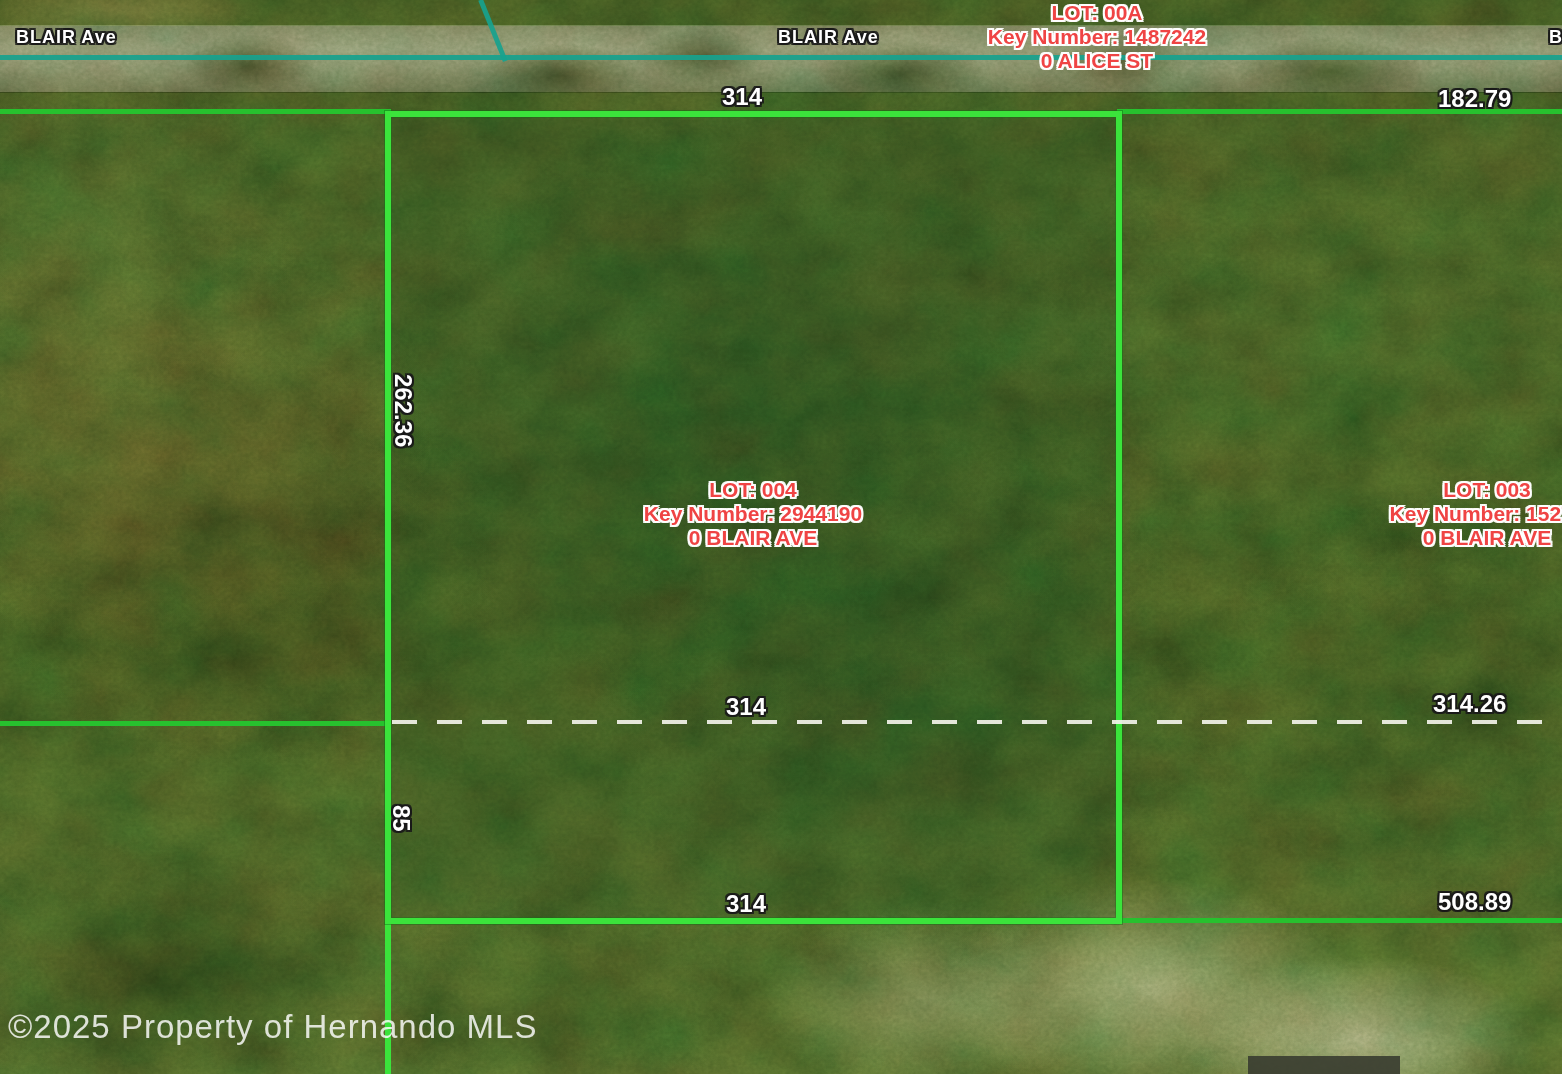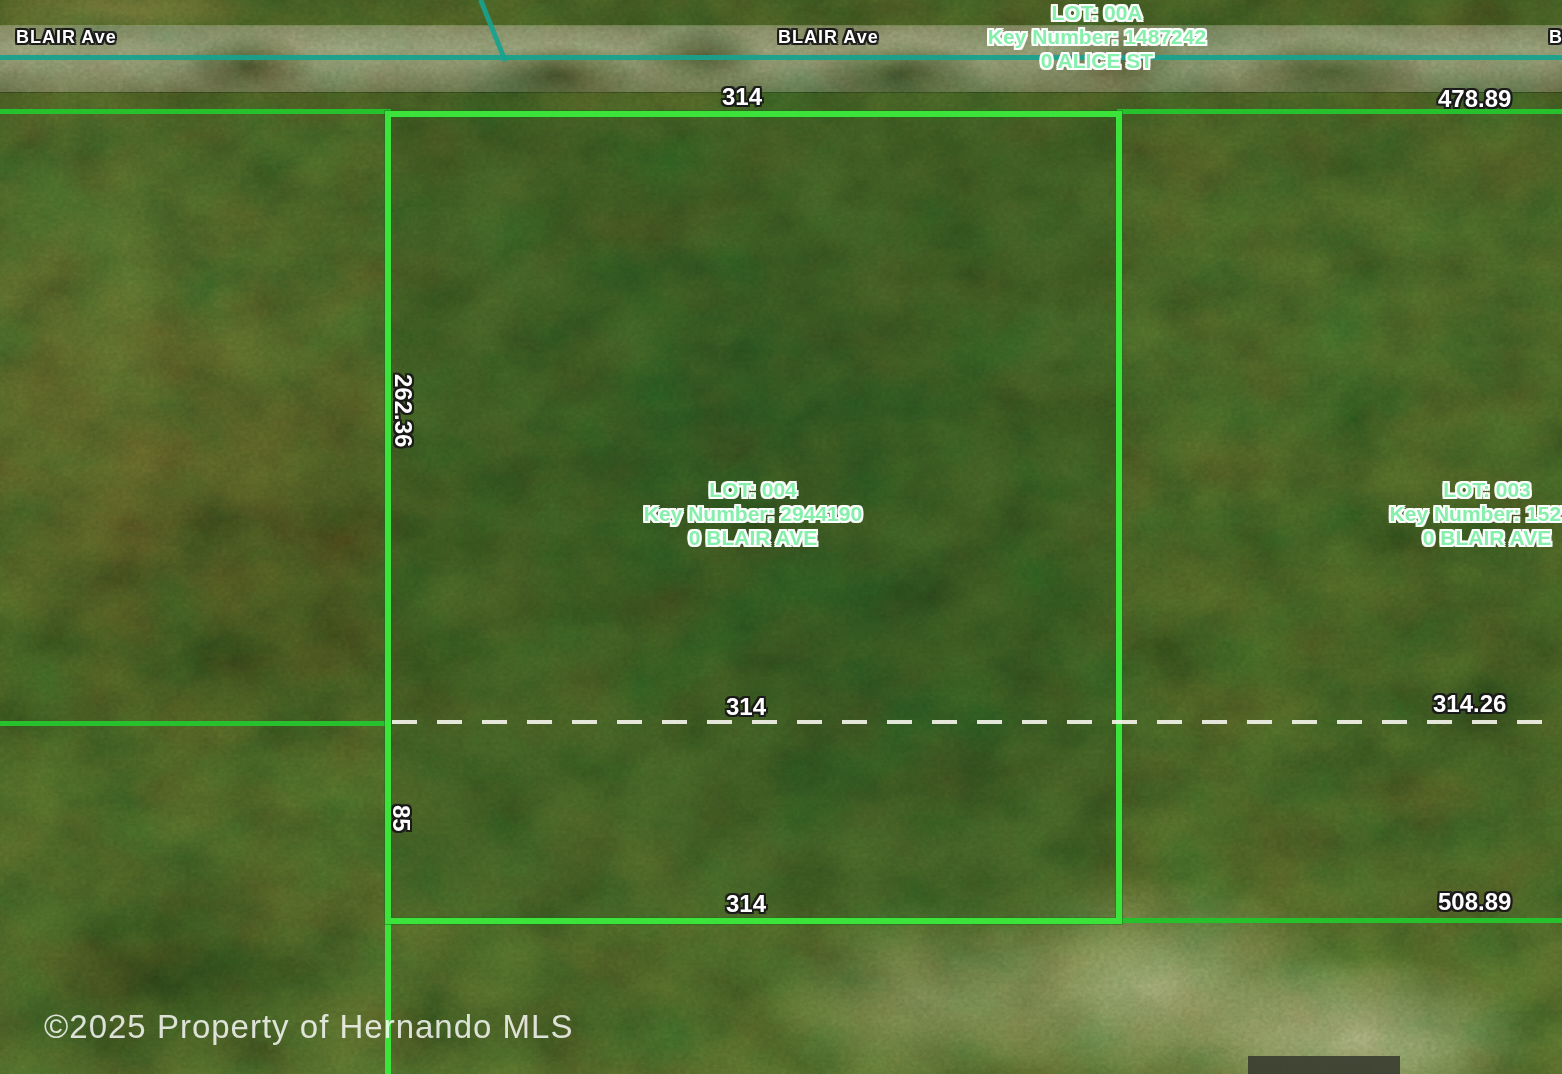--- a/index.html
+++ b/index.html
@@ -63,31 +63,31 @@
     background:repeating-linear-gradient(90deg,
       rgba(242,242,233,0.92) 0 25px, rgba(242,242,233,0) 25px 45px);
   }
   
   .lbl { position:absolute; font-weight:700; white-space:nowrap; line-height:1.1; }
   .halo-dark  { color:#ffffff;
     text-shadow:-2px -2px 0 rgba(25,25,25,.85), 2px -2px 0 rgba(25,25,25,.85),
                 -2px 2px 0 rgba(25,25,25,.85), 2px 2px 0 rgba(25,25,25,.85),
                  0 -2px 0 rgba(25,25,25,.85), 0 2px 0 rgba(25,25,25,.85),
                 -2px 0 0 rgba(25,25,25,.85), 2px 0 0 rgba(25,25,25,.85); }
-  .halo-white { color:#86efac;
+  .halo-white { color:#ef4444;
     text-shadow:-2px -2px 0 rgba(255,255,255,.95), 2px -2px 0 rgba(255,255,255,.95),
                 -2px 2px 0 rgba(255,255,255,.95), 2px 2px 0 rgba(255,255,255,.95),
                  0 -2px 0 rgba(255,255,255,.95), 0 2px 0 rgba(255,255,255,.95),
                 -2px 0 0 rgba(255,255,255,.95), 2px 0 0 rgba(255,255,255,.95); }
   .street { font-size:18px; letter-spacing:1px; }
   .dim    { font-size:24px; }
   .rot90  { transform:rotate(90deg); transform-origin:top left; }
   .parcel-label { text-align:center; font-size:21px; line-height:24px; }
   .copyright { position:absolute; left:8px; top:1008px; font-size:33px; font-weight:400;
-               color:rgba(255,255,255,0.82); letter-spacing:1px; white-space:nowrap;margin-left:36px; }
+               color:rgba(255,255,255,0.82); letter-spacing:1px; white-space:nowrap; }
 </style>
 </head>
 <body>
 
 <div class="canvas">
 
   <div class="bg"></div>
   <div class="road"></div>
 
   <svg class="noise noise-coarse" preserveAspectRatio="none">
@@ -136,21 +136,21 @@
     <div>0 BLAIR AVE</div>
   </div>
 
   <div class="lbl parcel-label halo-white" style="left:1375px; top:478px; width:224px;">
     <div>LOT: 003</div>
     <div>Key Number: 15273</div>
     <div>0 BLAIR AVE</div>
   </div>
 
   <div class="lbl dim halo-dark" style="left:722px; top:84px;">314</div>
-  <div class="lbl dim halo-dark" style="left:1438px; top:86px;">478.89</div>
+  <div class="lbl dim halo-dark" style="left:1438px; top:86px;">182.79</div>
   <div class="lbl dim halo-dark rot90" style="left:416px; top:374px;">262.36</div>
   <div class="lbl dim halo-dark" style="left:726px; top:694px;">314</div>
   <div class="lbl dim halo-dark" style="left:1433px; top:691px;">314.26</div>
   <div class="lbl dim halo-dark rot90" style="left:414px; top:805px;">85</div>
   <div class="lbl dim halo-dark" style="left:726px; top:891px;">314</div>
   <div class="lbl dim halo-dark" style="left:1438px; top:889px;">508.89</div>
 
   <div class="copyright">©2025 Property of Hernando MLS</div>
 
 </div>

